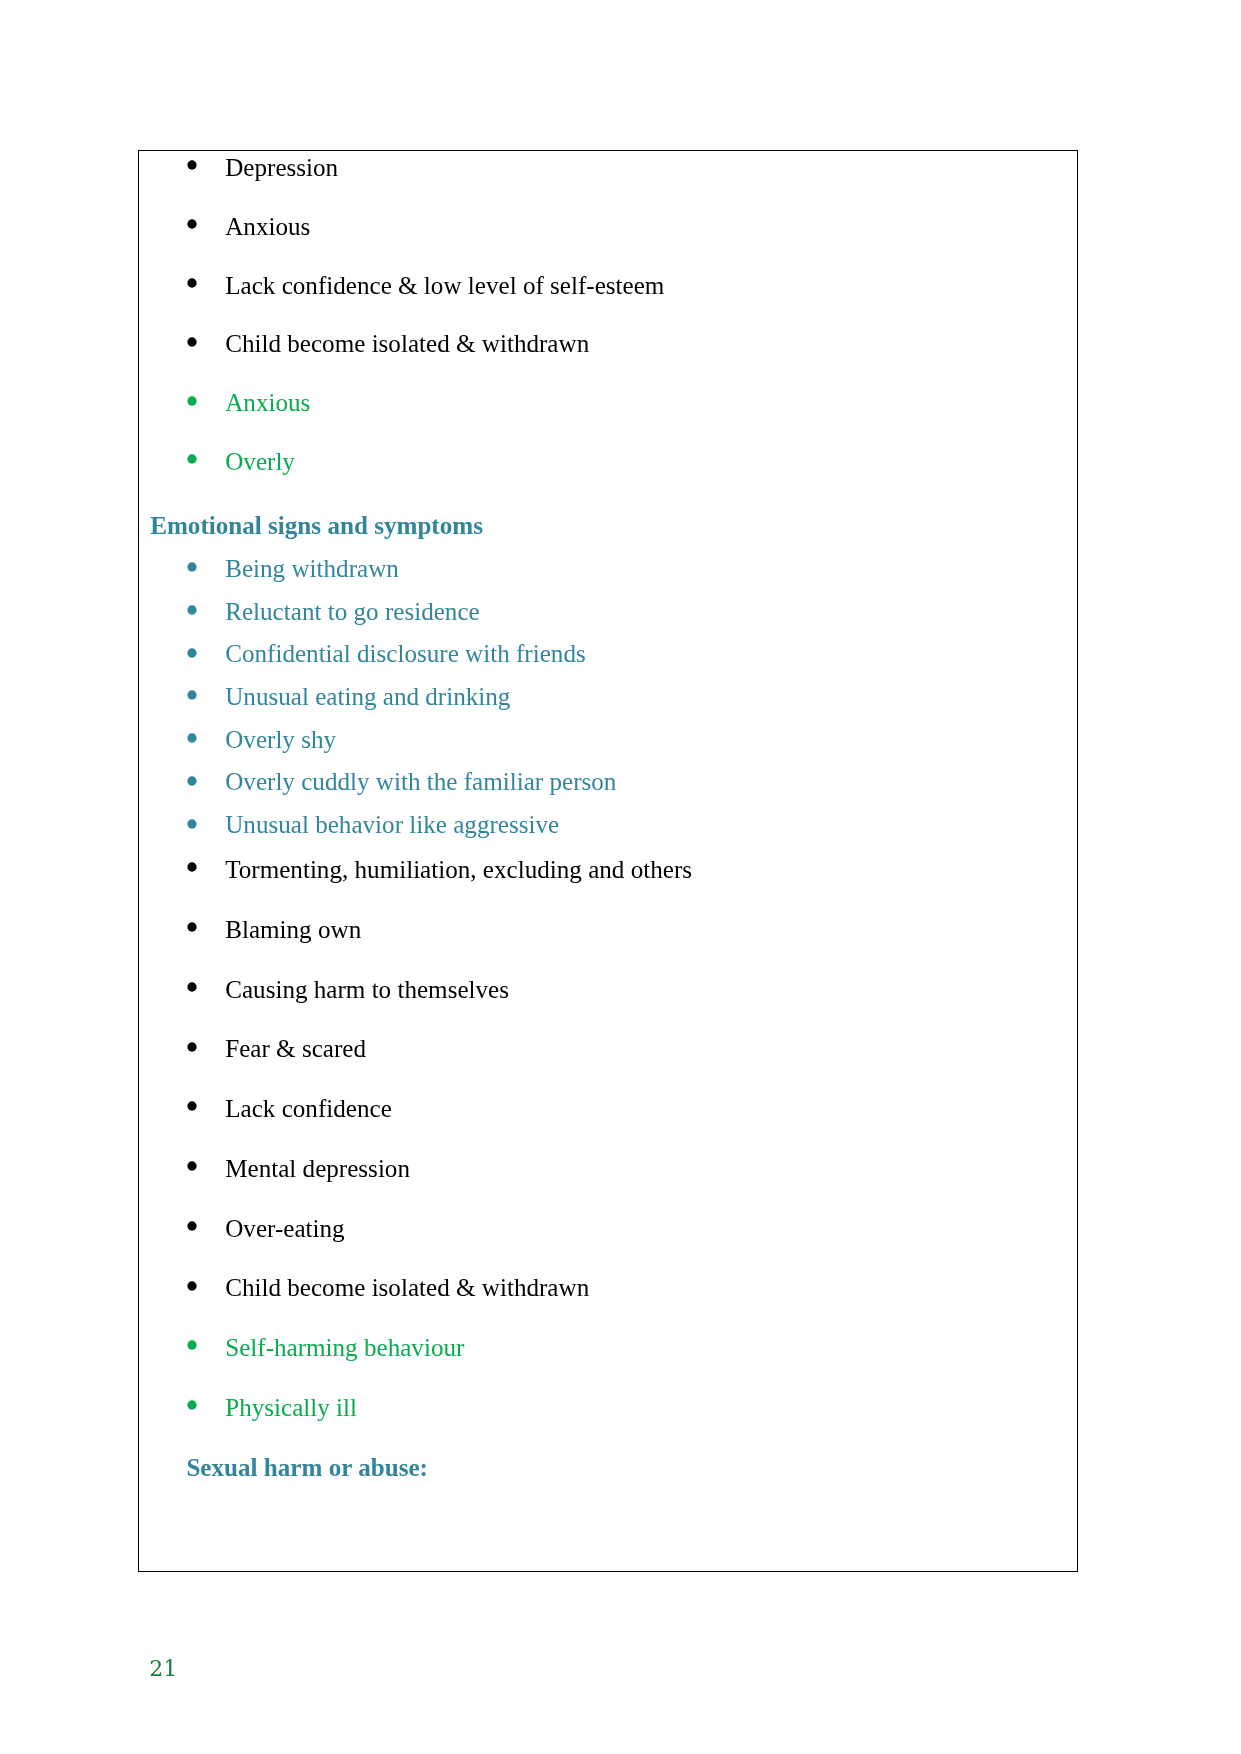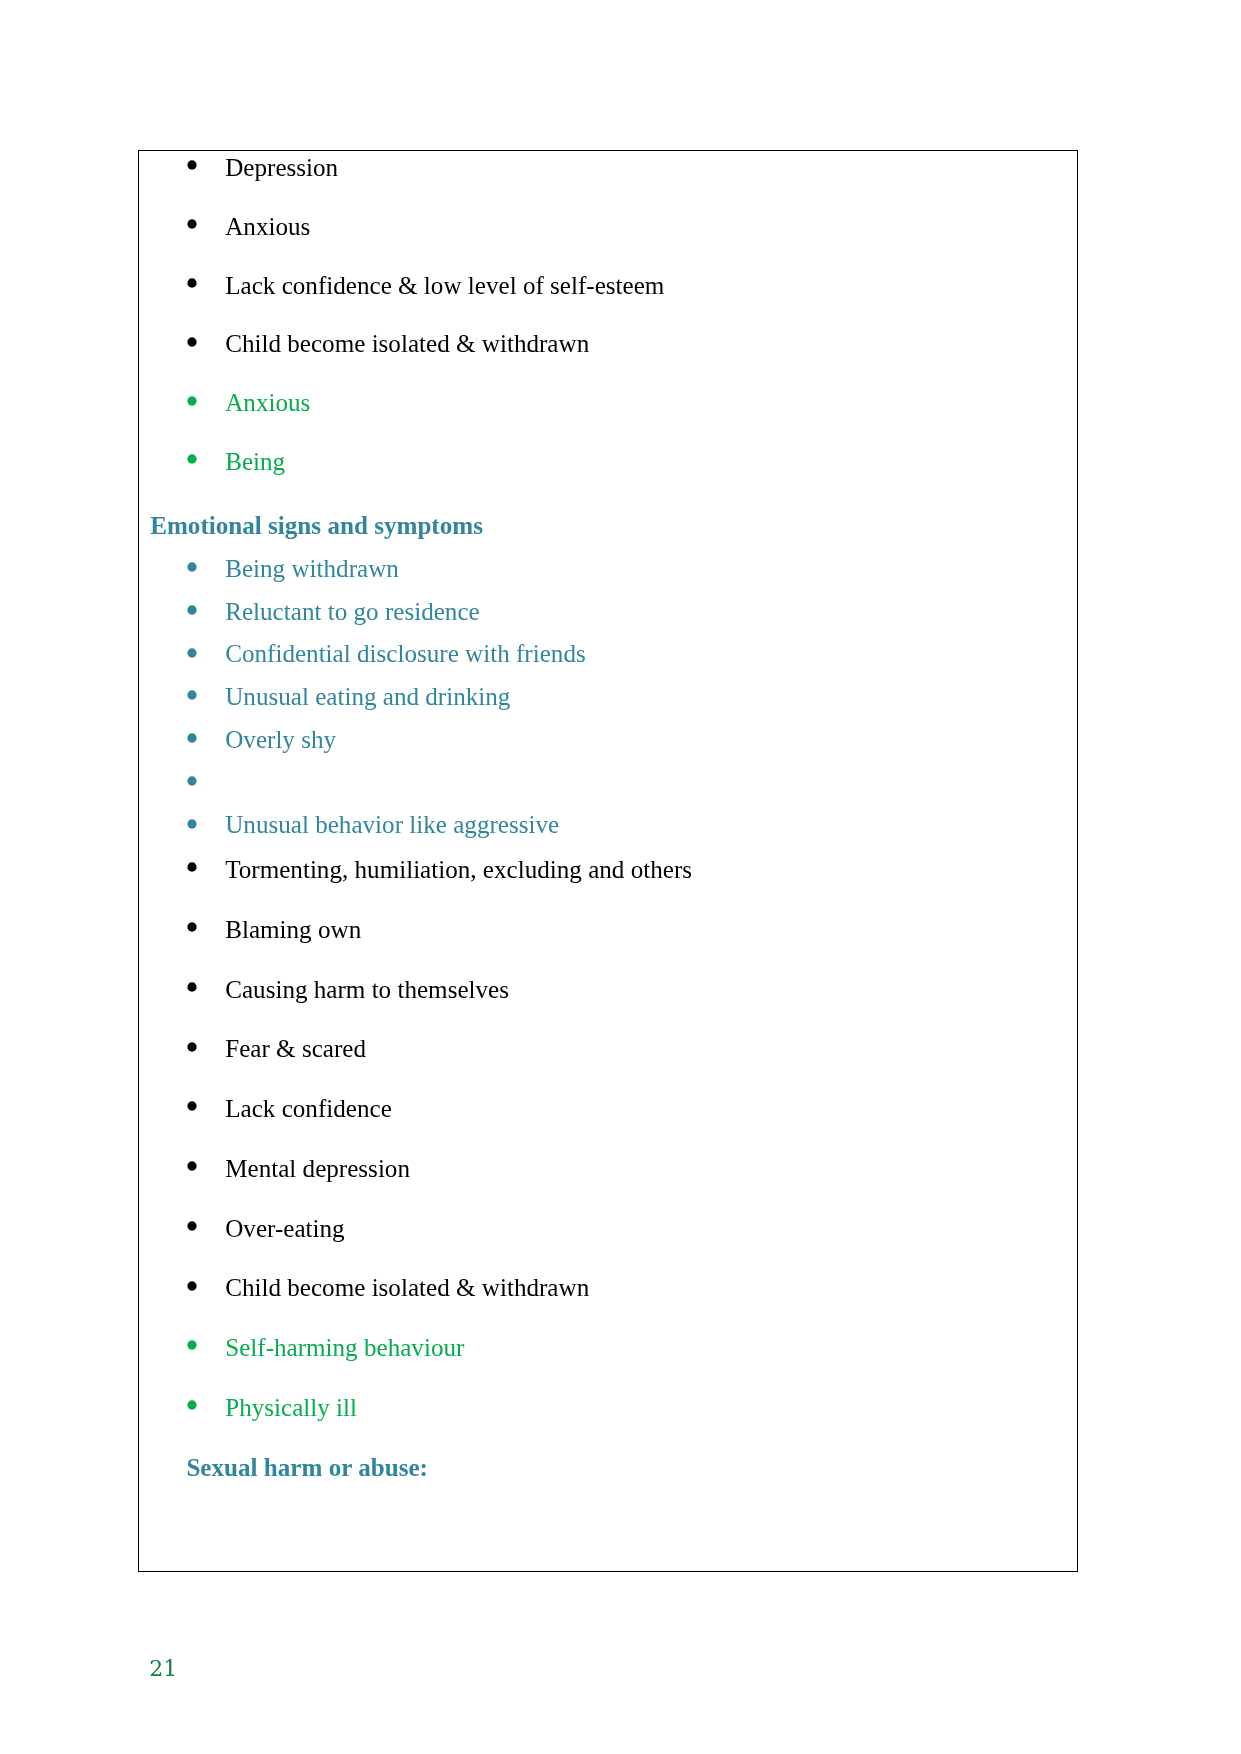--- a/index.html
+++ b/index.html
@@ -92,21 +92,21 @@
       <li class="sp-item c-green">
         <svg class="bullet" viewBox="0 0 12 12" aria-hidden="true">
               <circle cx="6" cy="6" r="4.65"></circle>
             </svg>
         <span class="lbl">Anxious</span>
       </li>
       <li class="sp-item c-green">
         <svg class="bullet" viewBox="0 0 12 12" aria-hidden="true">
               <circle cx="6" cy="6" r="4.65"></circle>
             </svg>
-        <span class="lbl">Being</span>
+        <span class="lbl">Overly</span>
       </li>
     </ul>
     <div class="head s1 c-teal">Emotional signs and symptoms</div>
     <ul class="lst s2 tight">
       <li class="tl-item c-teal">
         <svg class="bullet" viewBox="0 0 12 12" aria-hidden="true">
               <circle cx="6" cy="6" r="4.65"></circle>
             </svg>
         <span class="lbl">Being withdrawn</span>
       </li>
@@ -131,20 +131,21 @@
       <li class="tl-item c-teal">
         <svg class="bullet" viewBox="0 0 12 12" aria-hidden="true">
               <circle cx="6" cy="6" r="4.65"></circle>
             </svg>
         <span class="lbl">Overly shy</span>
       </li>
       <li class="tl-item c-teal">
         <svg class="bullet" viewBox="0 0 12 12" aria-hidden="true">
               <circle cx="6" cy="6" r="4.65"></circle>
             </svg>
+        <span class="lbl">Overly cuddly with the familiar person</span>
       </li>
       <li class="tl-item c-teal">
         <svg class="bullet" viewBox="0 0 12 12" aria-hidden="true">
               <circle cx="6" cy="6" r="4.65"></circle>
             </svg>
         <span class="lbl">Unusual behavior like aggressive</span>
       </li>
     </ul>
     <ul class="lst s3 spaced">
       <li class="sp-item c-black">

